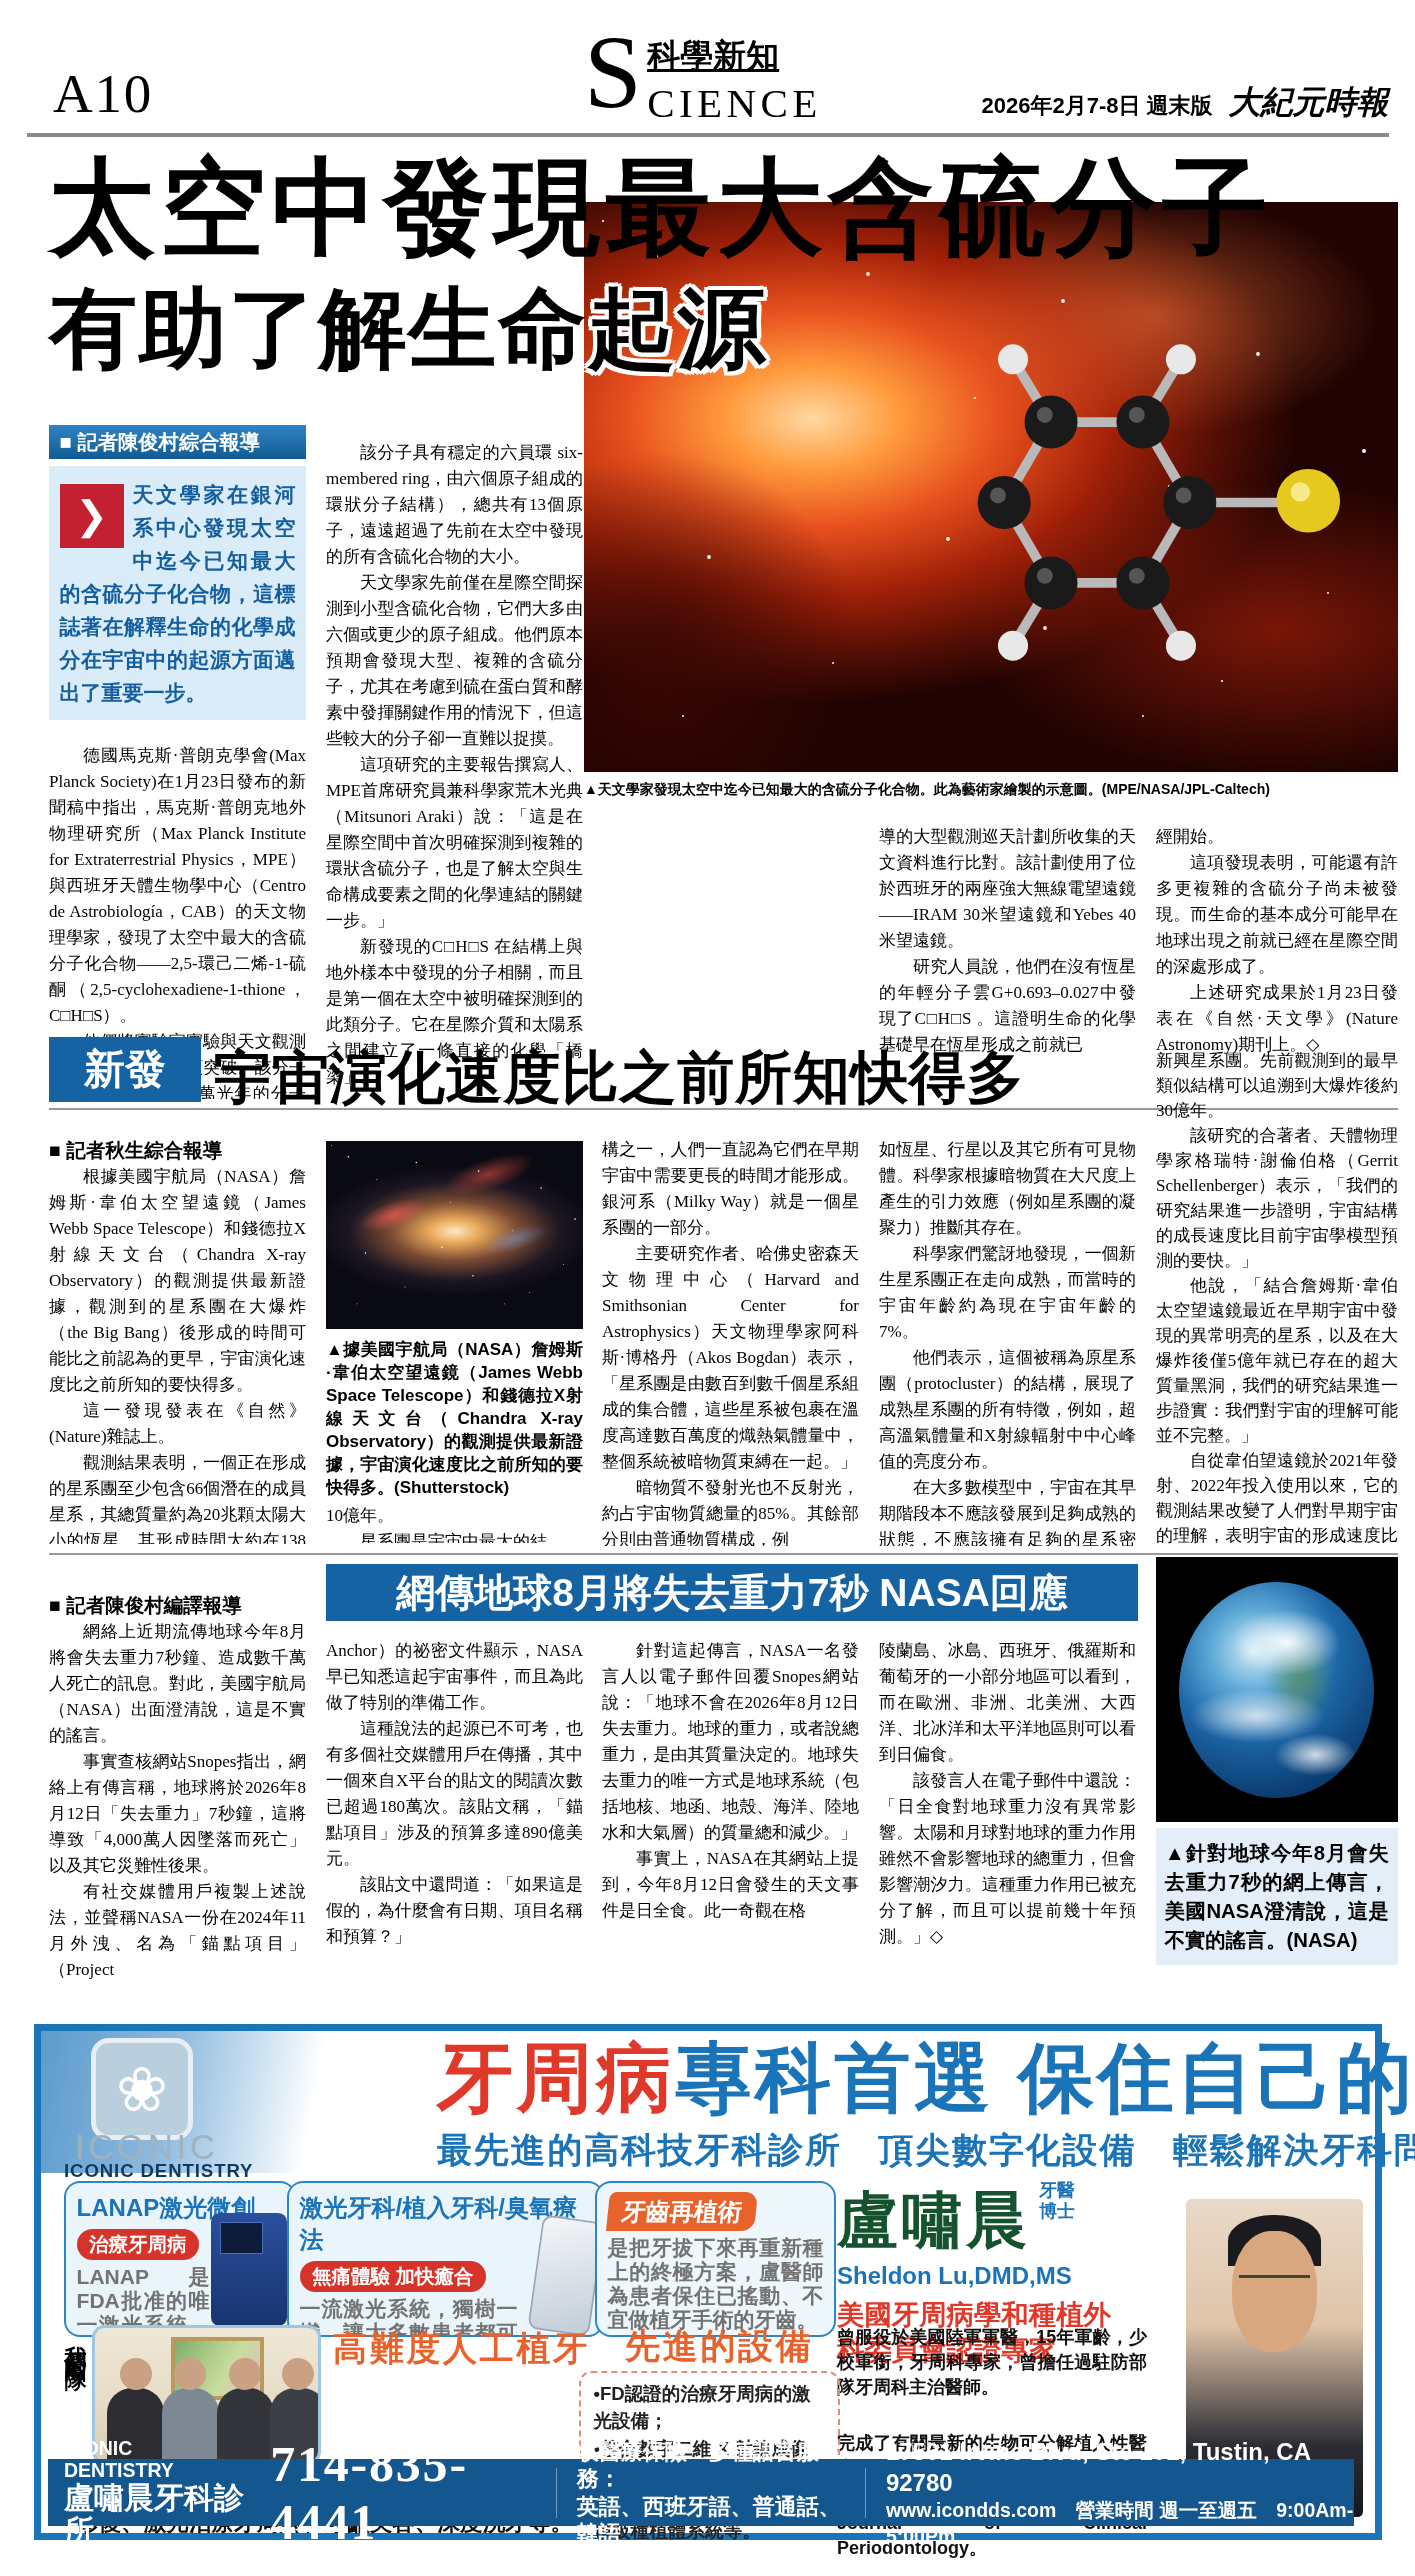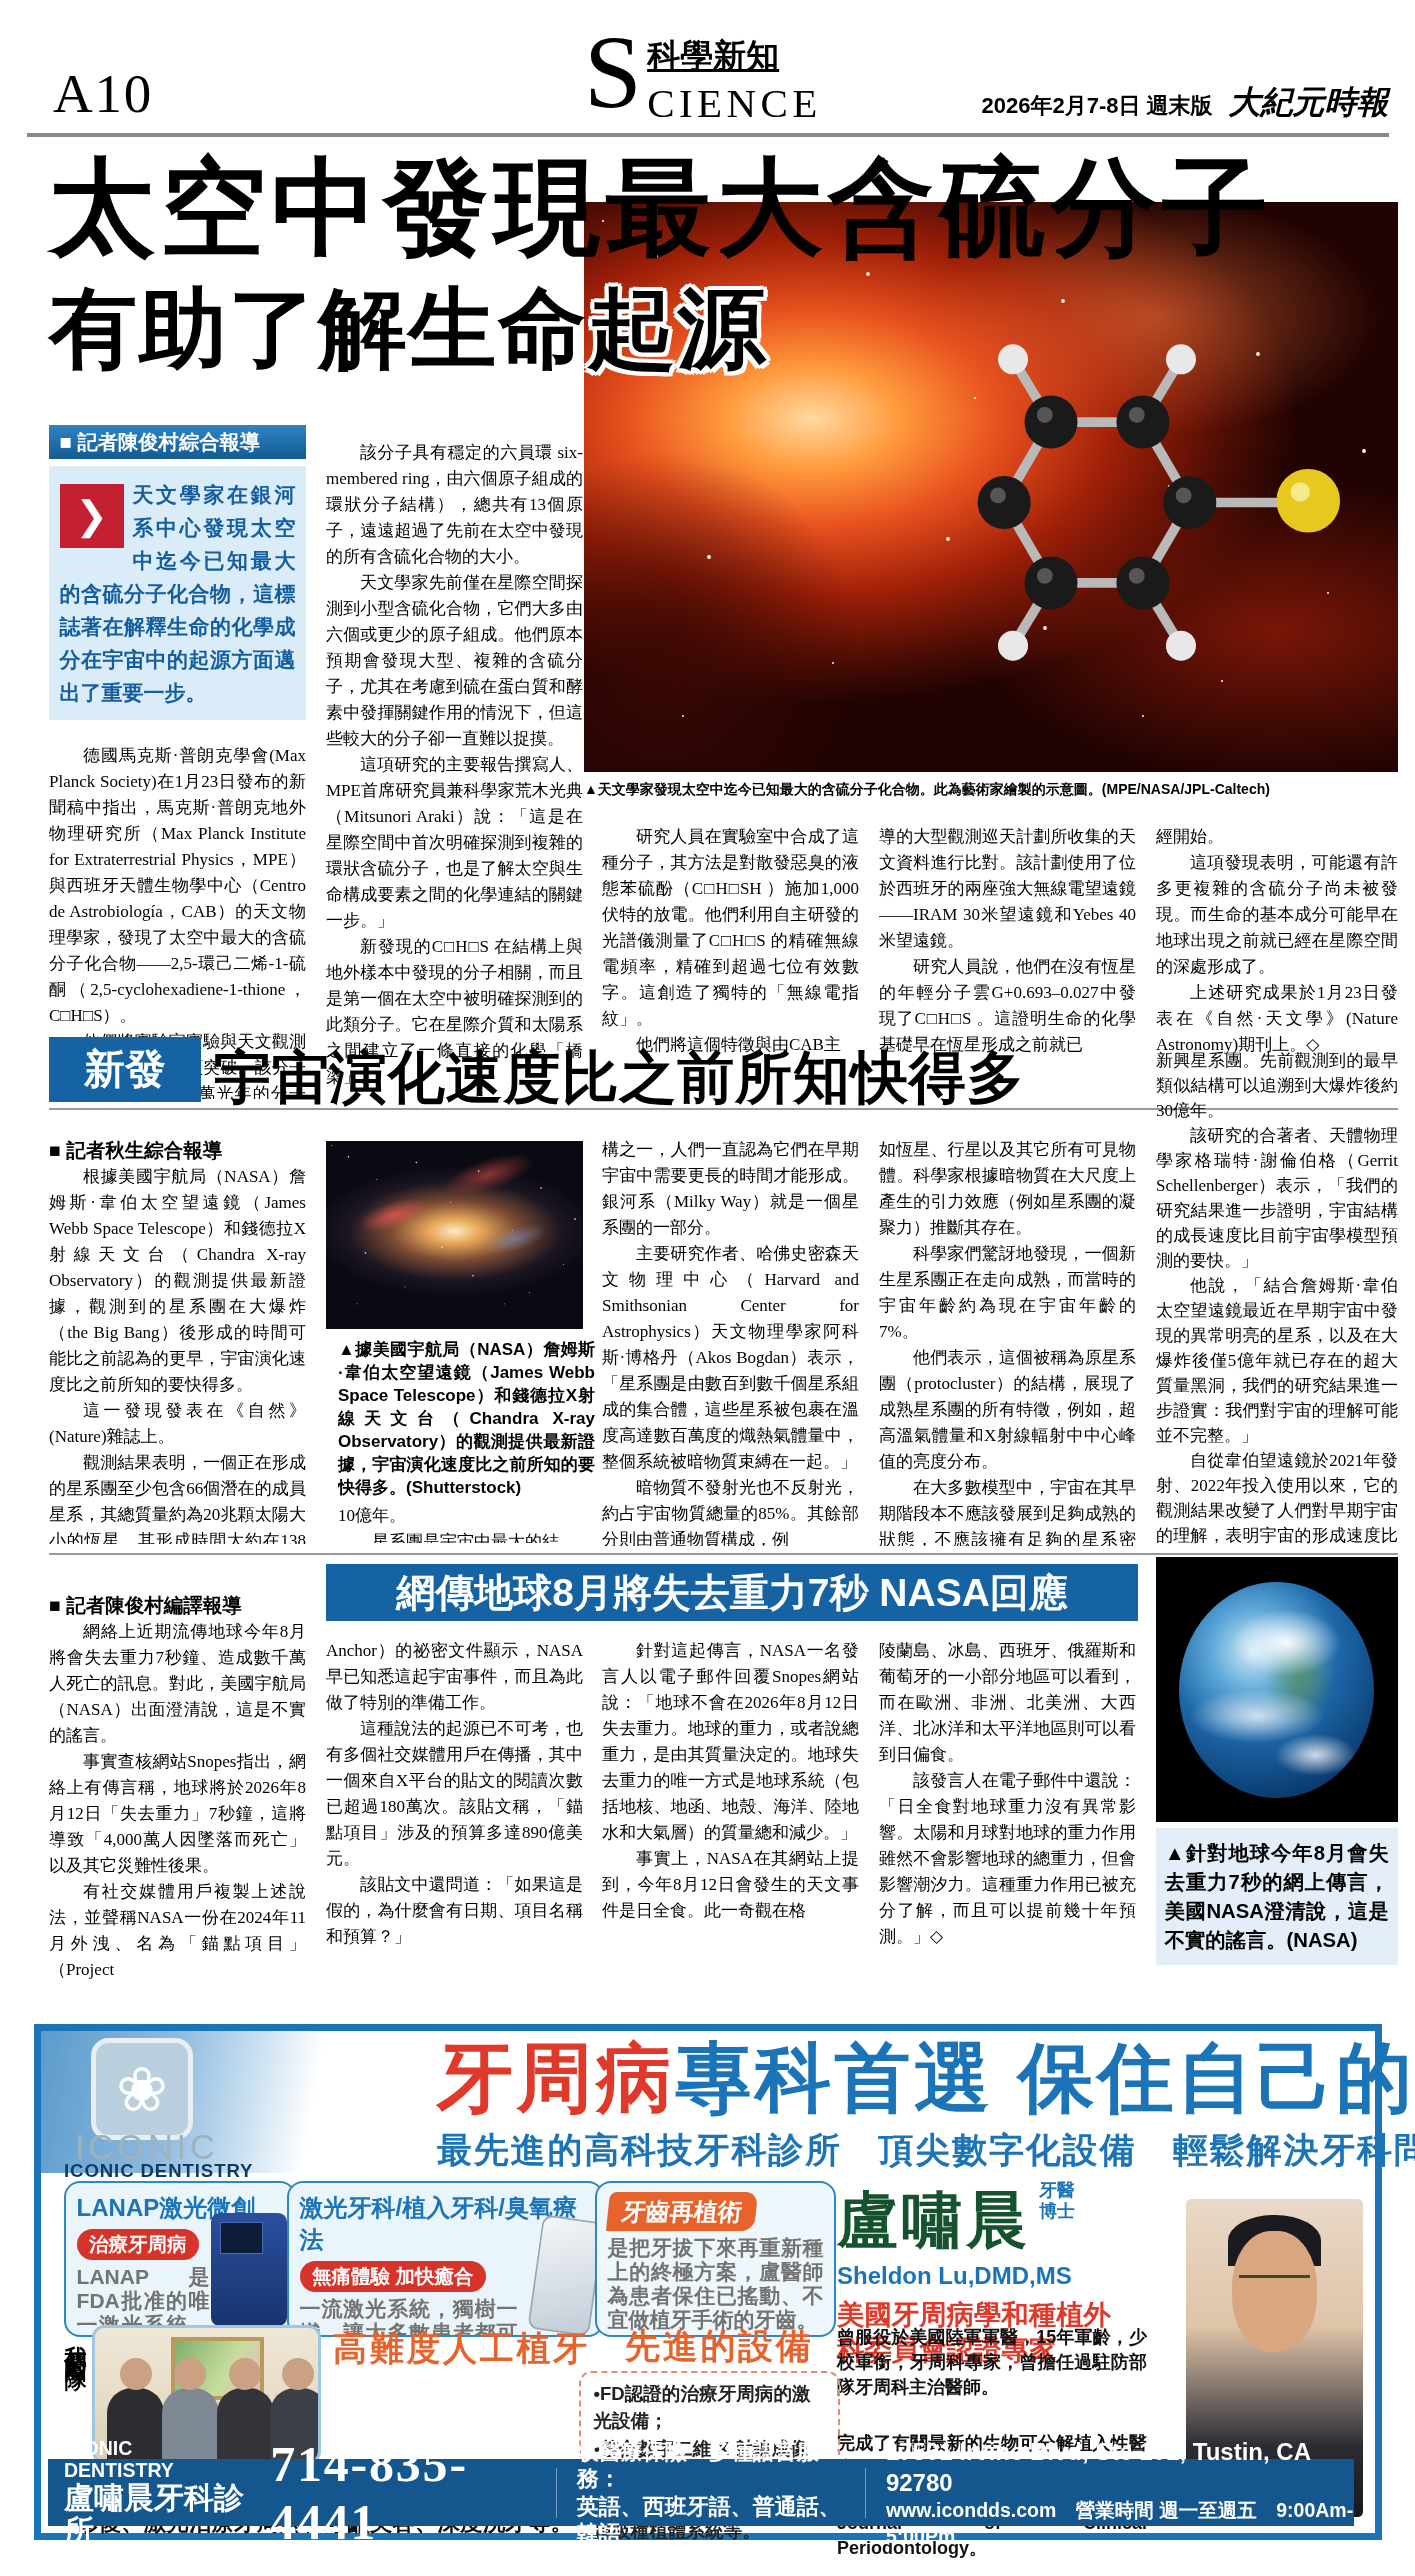--- a/index.html
+++ b/index.html
@@ -180,24 +180,20 @@
     <p>他們將實驗室實驗與天文觀測相結合，取得了這項突破。該分子位於距離地球約2.7萬光年的分子雲G+0.693–0.027中，接近銀河系中心。</p>
   </div>
 
   <div class="col" style="left:326px;top:440px;height:659px;">
     <p>該分子具有穩定的六員環 six-membered ring，由六個原子組成的環狀分子結構），總共有13個原子，遠遠超過了先前在太空中發現的所有含硫化合物的大小。</p>
     <p>天文學家先前僅在星際空間探測到小型含硫化合物，它們大多由六個或更少的原子組成。他們原本預期會發現大型、複雜的含硫分子，尤其在考慮到硫在蛋白質和酵素中發揮關鍵作用的情況下，但這些較大的分子卻一直難以捉摸。</p>
     <p>這項研究的主要報告撰寫人、MPE首席研究員兼科學家荒木光典（Mitsunori Araki）說：「這是在星際空間中首次明確探測到複雜的環狀含硫分子，也是了解太空與生命構成要素之間的化學連結的關鍵一步。」</p>
     <p>新發現的C□H□S 在結構上與地外樣本中發現的分子相關，而且是第一個在太空中被明確探測到的此類分子。它在星際介質和太陽系之間建立了一條直接的化學「橋梁」。</p>
   </div>
 
-  <div class="col" style="left:602px;top:824px;height:274px;">
-    <p>研究人員在實驗室中合成了這種分子，其方法是對散發惡臭的液態苯硫酚（C□H□SH ）施加1,000伏特的放電。他們利用自主研發的光譜儀測量了C□H□S 的精確無線電頻率，精確到超過七位有效數字。這創造了獨特的「無線電指紋」。</p>
-    <p>他們將這個特徵與由CAB主</p>
-  </div>
   <div class="col" style="left:879px;top:824px;height:274px;">
     <p class="noind">導的大型觀測巡天計劃所收集的天文資料進行比對。該計劃使用了位於西班牙的兩座強大無線電望遠鏡——IRAM 30米望遠鏡和Yebes 40米望遠鏡。</p>
     <p>研究人員說，他們在沒有恆星的年輕分子雲G+0.693–0.027中發現了C□H□S 。這證明生命的化學基礎早在恆星形成之前就已</p>
   </div>
   <div class="col" style="left:1156px;top:824px;width:242px;height:274px;">
     <p class="noind">經開始。</p>
     <p>這項發現表明，可能還有許多更複雜的含硫分子尚未被發現。而生命的基本成分可能早在地球出現之前就已經在星際空間的深處形成了。</p>
     <p>上述研究成果於1月23日發表在《自然·天文學》(Nature Astronomy)期刊上。◇</p>
   </div>
 
@@ -210,21 +206,21 @@
     <div class="repline sans">■ 記者秋生綜合報導</div>
     <p>根據美國宇航局（NASA）詹姆斯·韋伯太空望遠鏡（James Webb Space Telescope）和錢德拉X射線天文台（Chandra X-ray Observatory）的觀測提供最新證據，觀測到的星系團在大爆炸（the Big Bang）後形成的時間可能比之前認為的更早，宇宙演化速度比之前所知的要快得多。</p>
     <p>這一發現發表在《自然》(Nature)雜誌上。</p>
     <p>觀測結果表明，一個正在形成的星系團至少包含66個潛在的成員星系，其總質量約為20兆顆太陽大小的恆星，其形成時間大約在138億年前大爆炸事件發生後</p>
   </div>
 
   <div class="abs galaxy" style="left:326px;top:1141px;width:257px;height:188px;">
     <div class="gal2"></div>
     <div class="stars" style="left:5.3px;top:3.5px;transform:scale(.32);transform-origin:0 0;"></div>
   </div>
-  <div class="col caption" style="left:326px;top:1338px;height:205px;font-size:17px;line-height:23px;margin-left:12px;">
+  <div class="col caption" style="left:326px;top:1338px;height:205px;font-size:17px;line-height:23px;">
     <p class="noind" style="text-align:justify;">▲據美國宇航局（NASA）詹姆斯·韋伯太空望遠鏡（James Webb Space Telescope）和錢德拉X射線天文台（Chandra X-ray Observatory）的觀測提供最新證據，宇宙演化速度比之前所知的要快得多。(Shutterstock)</p>
     <p class="noind" style="font-family:'Liberation Serif',serif;font-weight:normal;font-size:17px;line-height:26px;margin-top:3.5px;">10億年。</p>
     <p style="font-family:'Liberation Serif',serif;font-weight:normal;font-size:17px;line-height:26px;">星系團是宇宙中最大的結</p>
   </div>
 
   <div class="col" style="left:602px;top:1137px;height:409px;">
     <p class="noind">構之一，人們一直認為它們在早期宇宙中需要更長的時間才能形成。銀河系（Milky Way）就是一個星系團的一部分。</p>
     <p>主要研究作者、哈佛史密森天文物理中心（Harvard and Smithsonian Center for Astrophysics）天文物理學家阿科斯·博格丹（Akos Bogdan）表示，「星系團是由數百到數千個星系組成的集合體，這些星系被包裹在溫度高達數百萬度的熾熱氣體量中，整個系統被暗物質束縛在一起。」</p>
     <p>暗物質不發射光也不反射光，約占宇宙物質總量的85%。其餘部分則由普通物質構成，例</p>
   </div>

